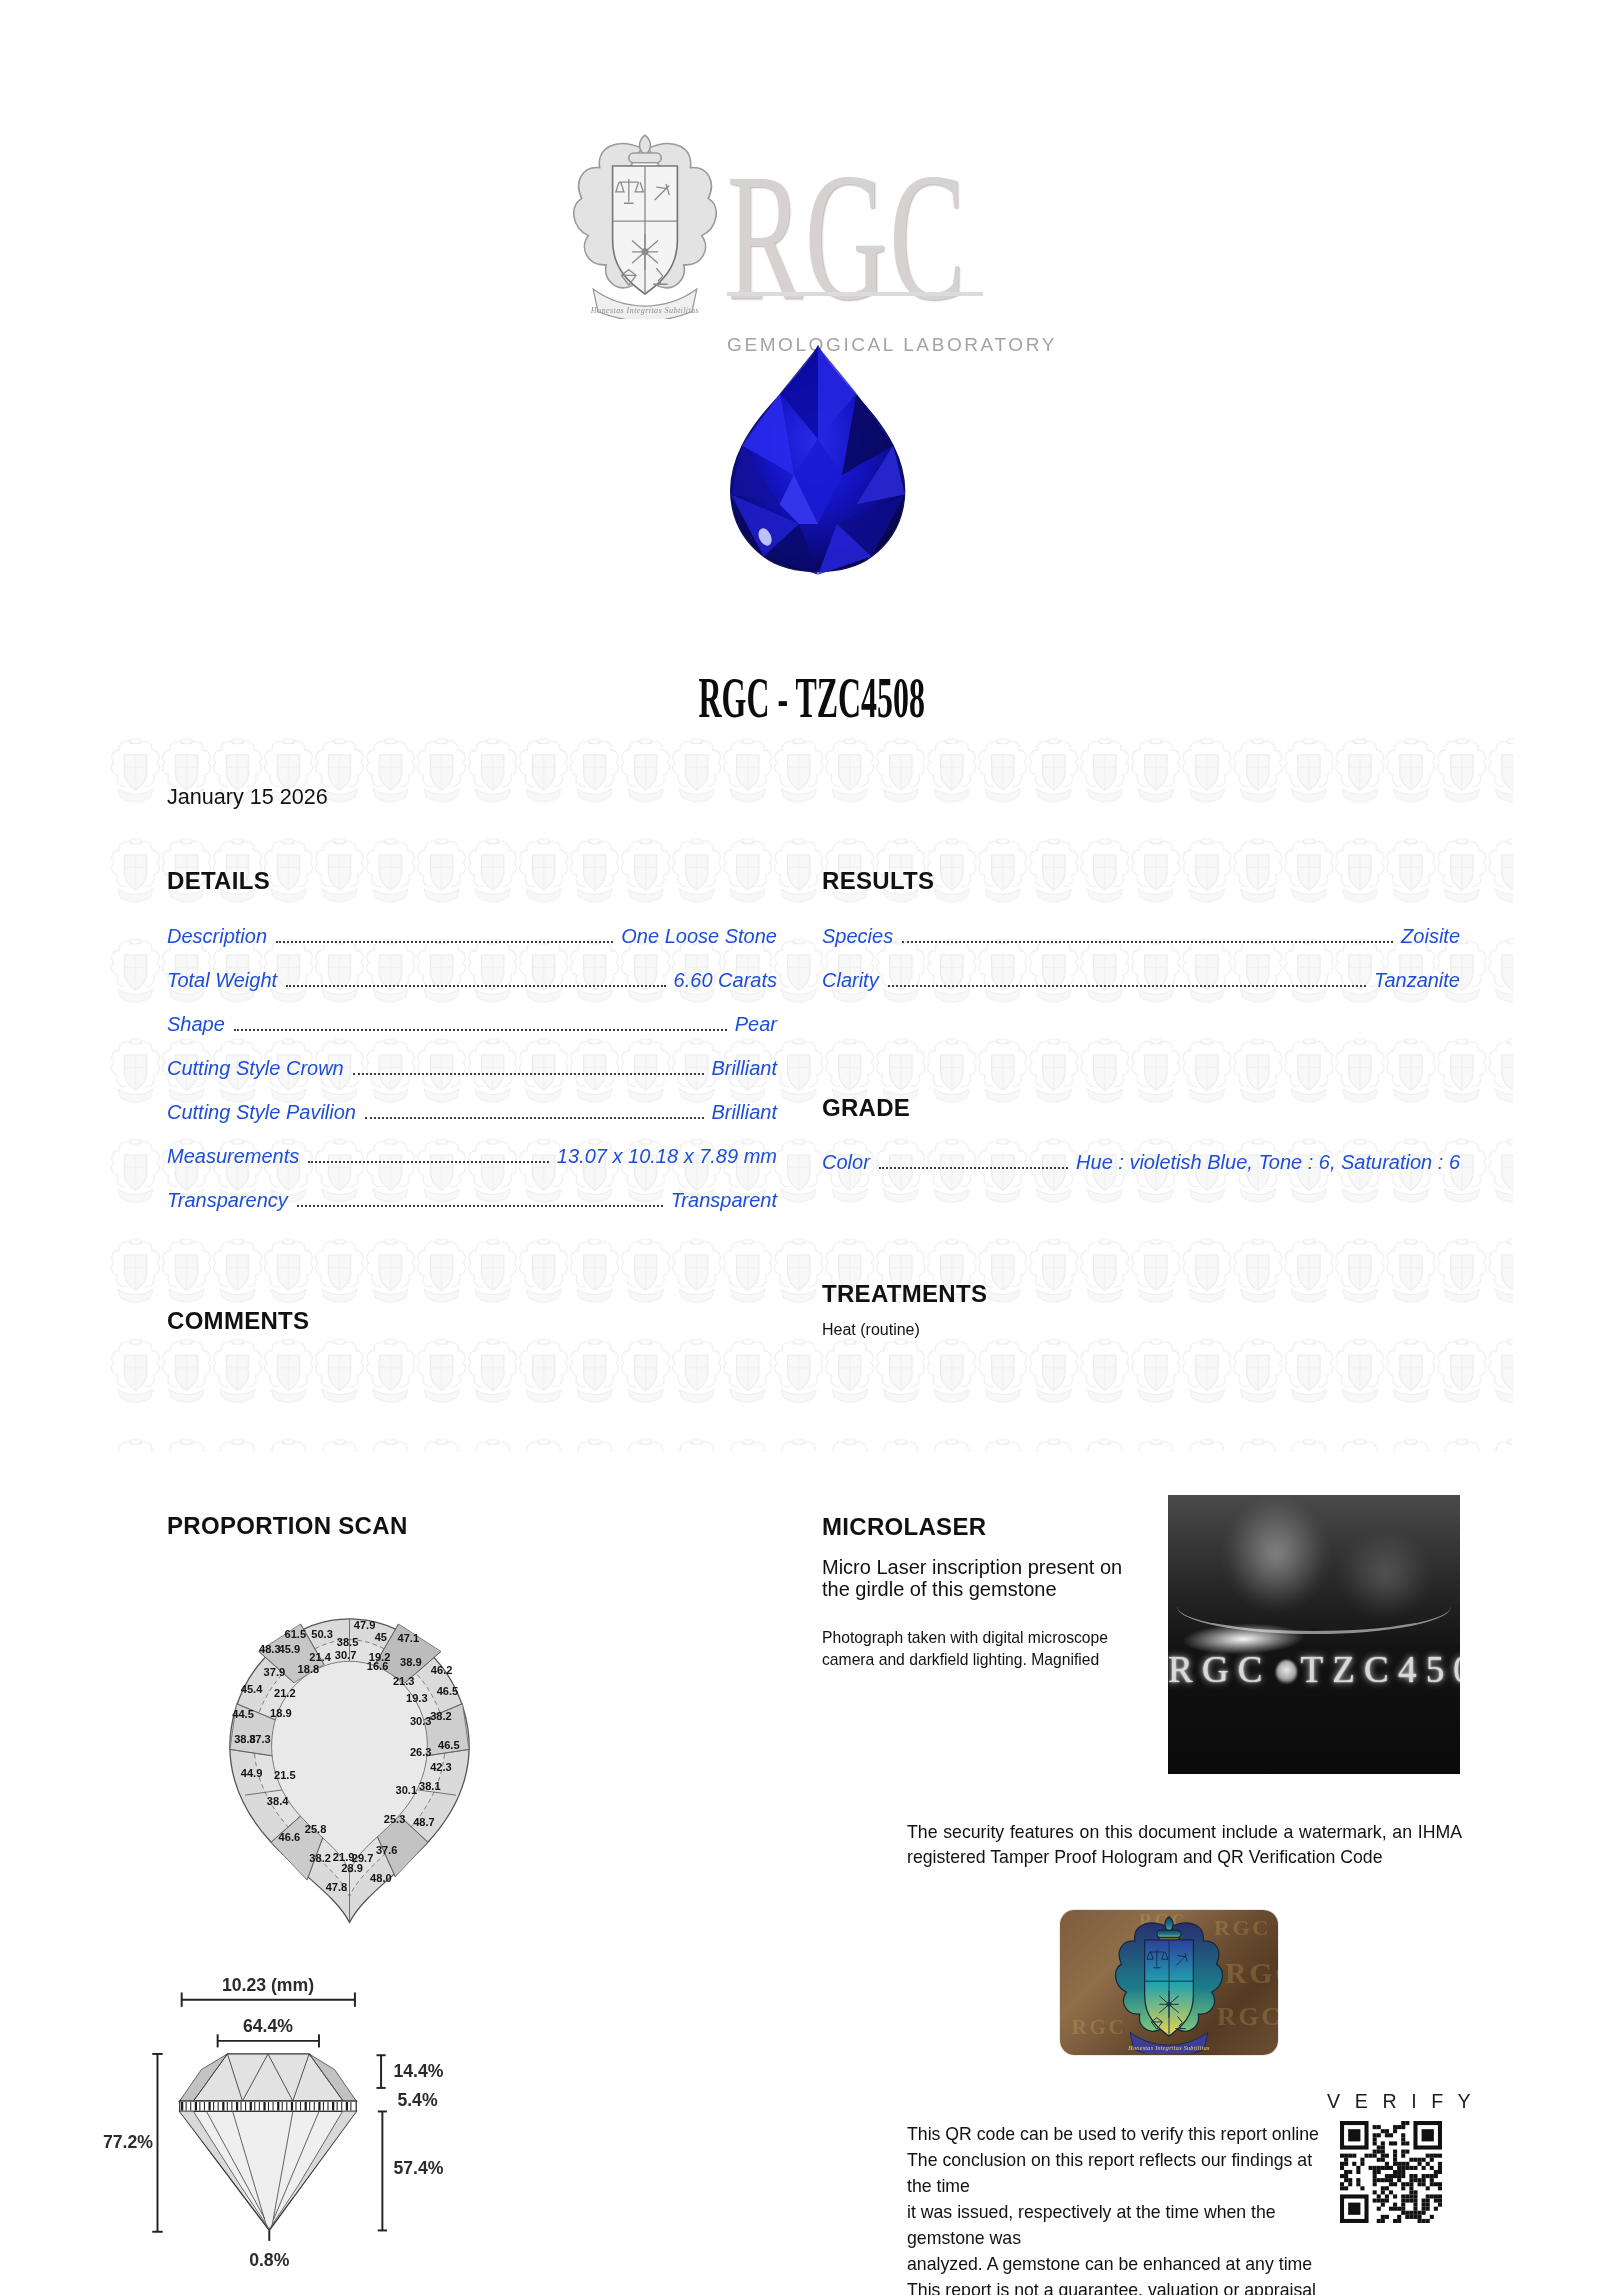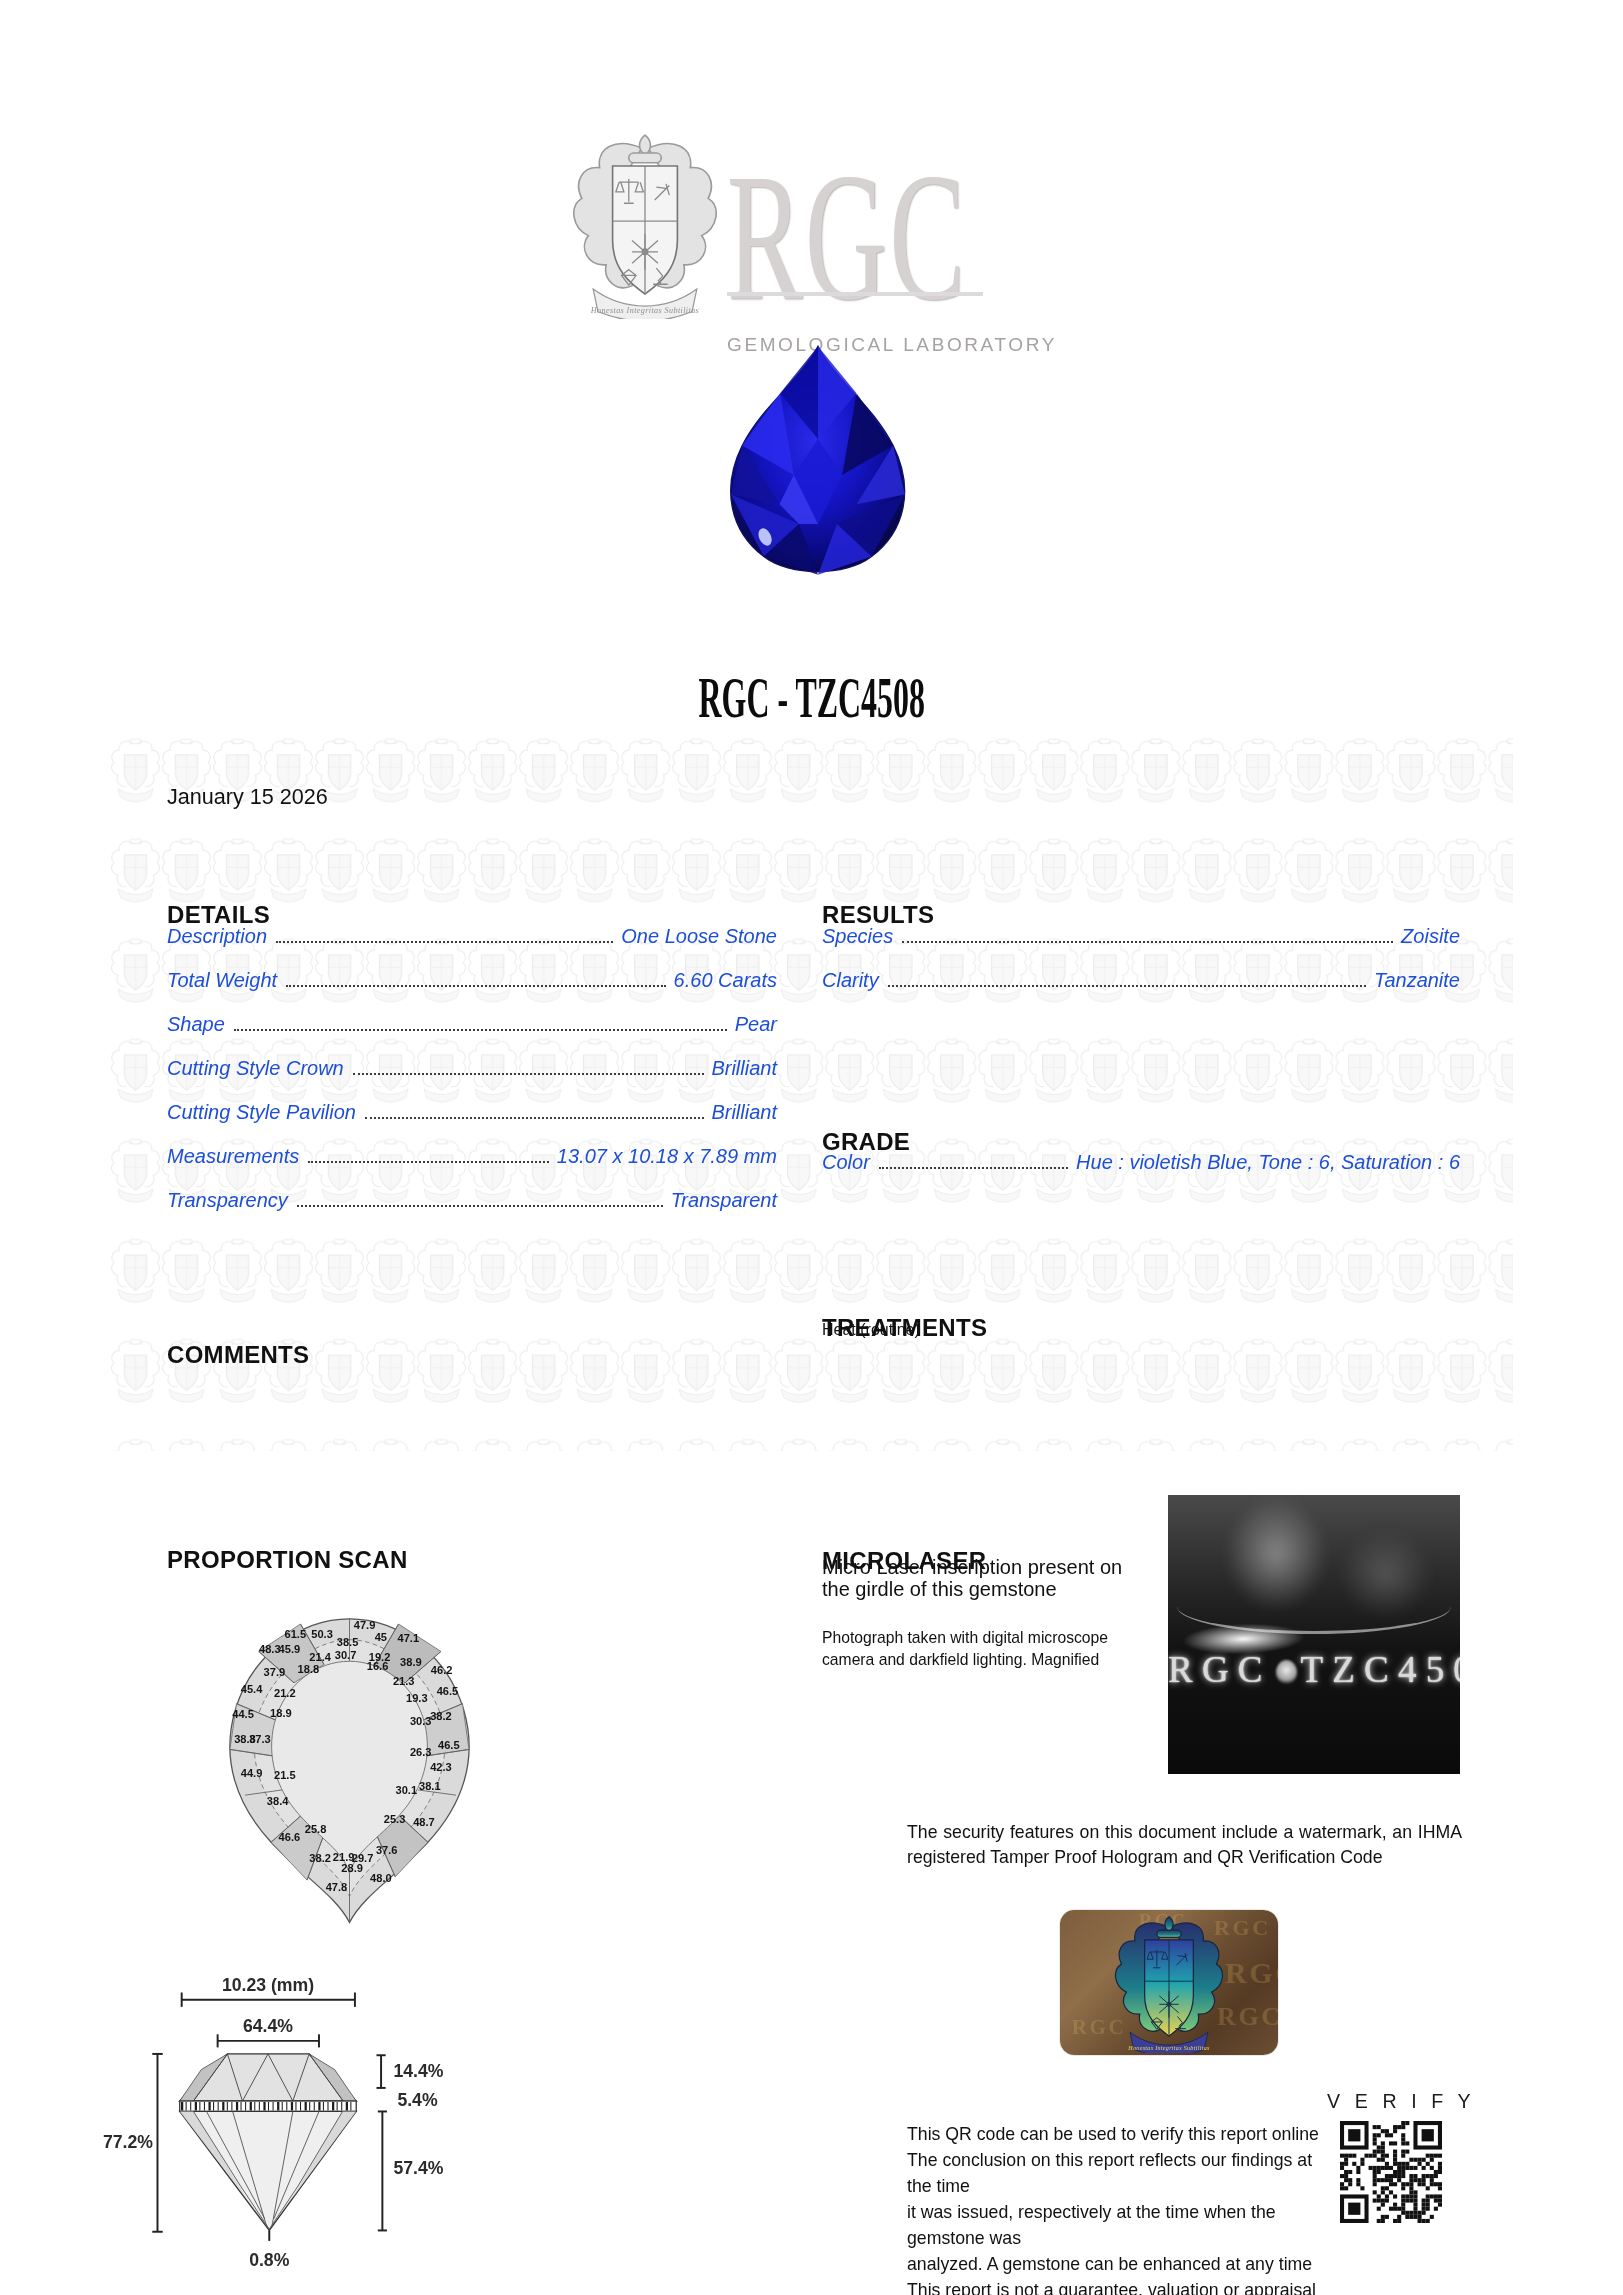--- a/index.html
+++ b/index.html
@@ -15,21 +15,21 @@
   .brand-tag{font-size:19px;letter-spacing:2.6px;color:#a6a2a2;white-space:nowrap;margin-top:32px;}
 
   
   .title-wrap{left:0;right:0;text-align:center;}
   .title-inner{font-family:"Liberation Serif",serif;font-size:86px;line-height:1;color:#0c0c0c;
                display:inline-block;transform:scaleX(.52);transform-origin:center top;white-space:nowrap;}
   .subtitle-inner{font-family:"Liberation Serif",serif;font-weight:bold;font-size:58px;line-height:1;color:#0c0c0c;
                display:inline-block;transform:scaleX(.55);transform-origin:center top;white-space:nowrap;}
 
   
-  .sec-h{font-size:24px;font-weight:bold;letter-spacing:0.3px;color:#111;margin-top:34px;}
+  .sec-h{font-size:24px;font-weight:bold;letter-spacing:0.3px;color:#111;}
   .date-line{font-size:21.6px;color:#111;}
   .kv{display:flex;align-items:flex-end;height:44px;font-size:20px;color:#1d4ed8;font-style:italic;}
   .kv .lbl{white-space:nowrap;}
   .kv .dots{flex:1 1 auto;border-bottom:2.6px dotted #3c3c3c;margin:0 7.9px 5.2px 9.2px;min-width:26px;}
   .kv .val{white-space:nowrap;}
   .plain-val{font-size:16px;color:#111;}
 
   .body-text{font-size:20px;line-height:22px;color:#111;}
   .note-text{font-size:15.7px;line-height:21.6px;color:#111;}
   .sec-note{font-size:17.7px;line-height:25px;color:#111;text-align:justify;}

